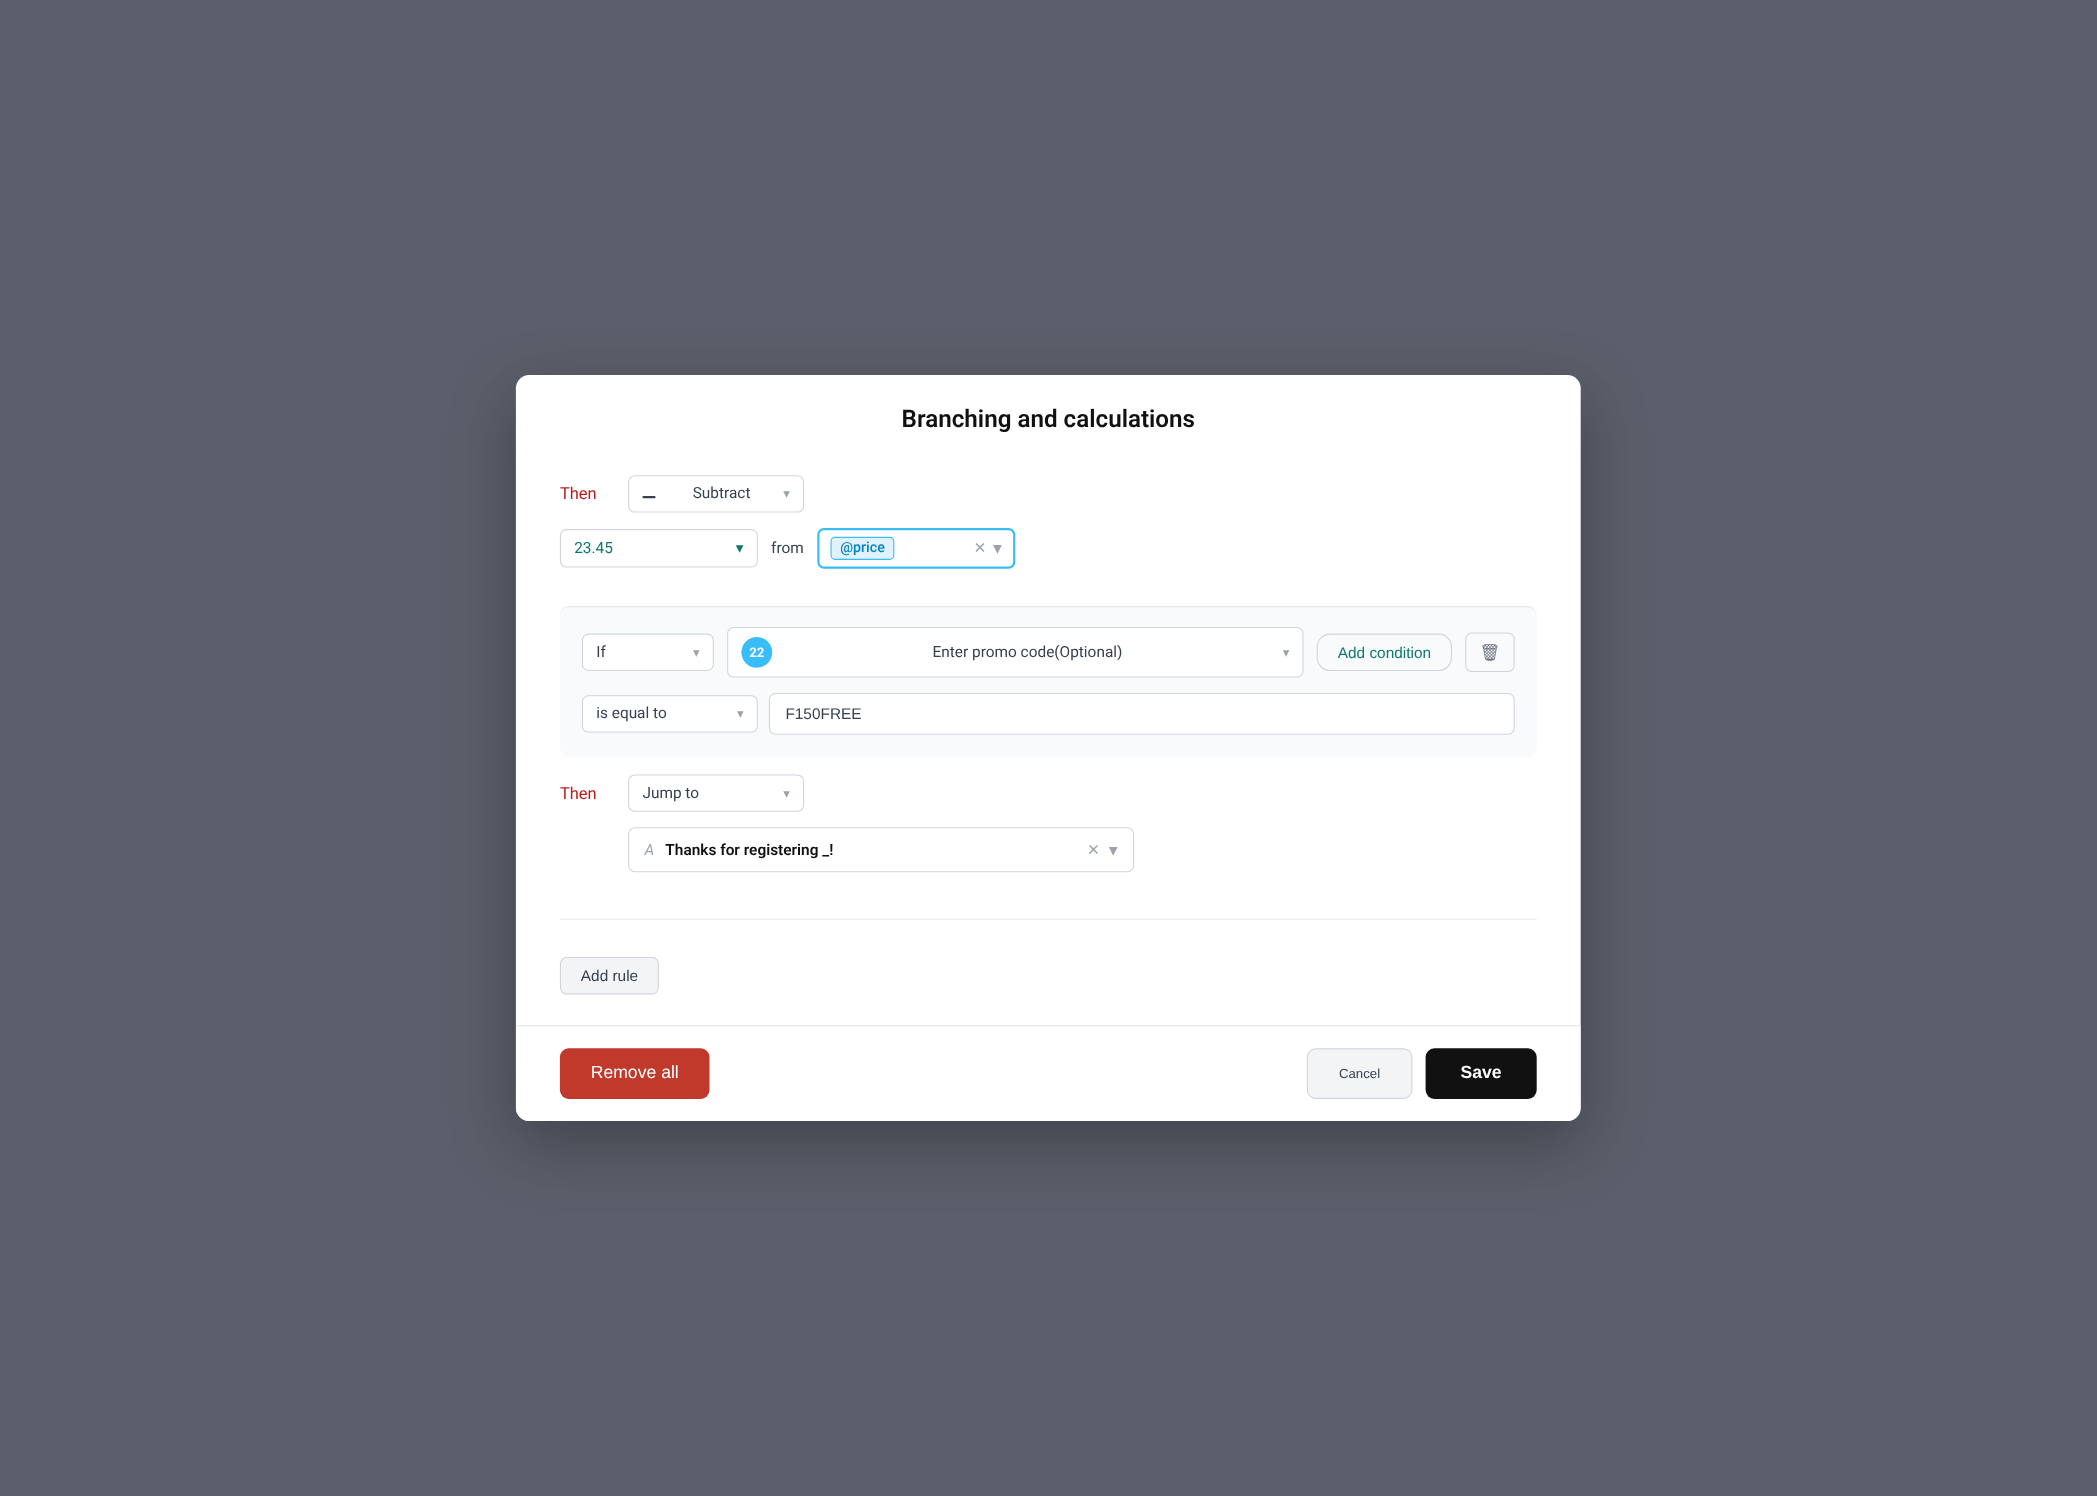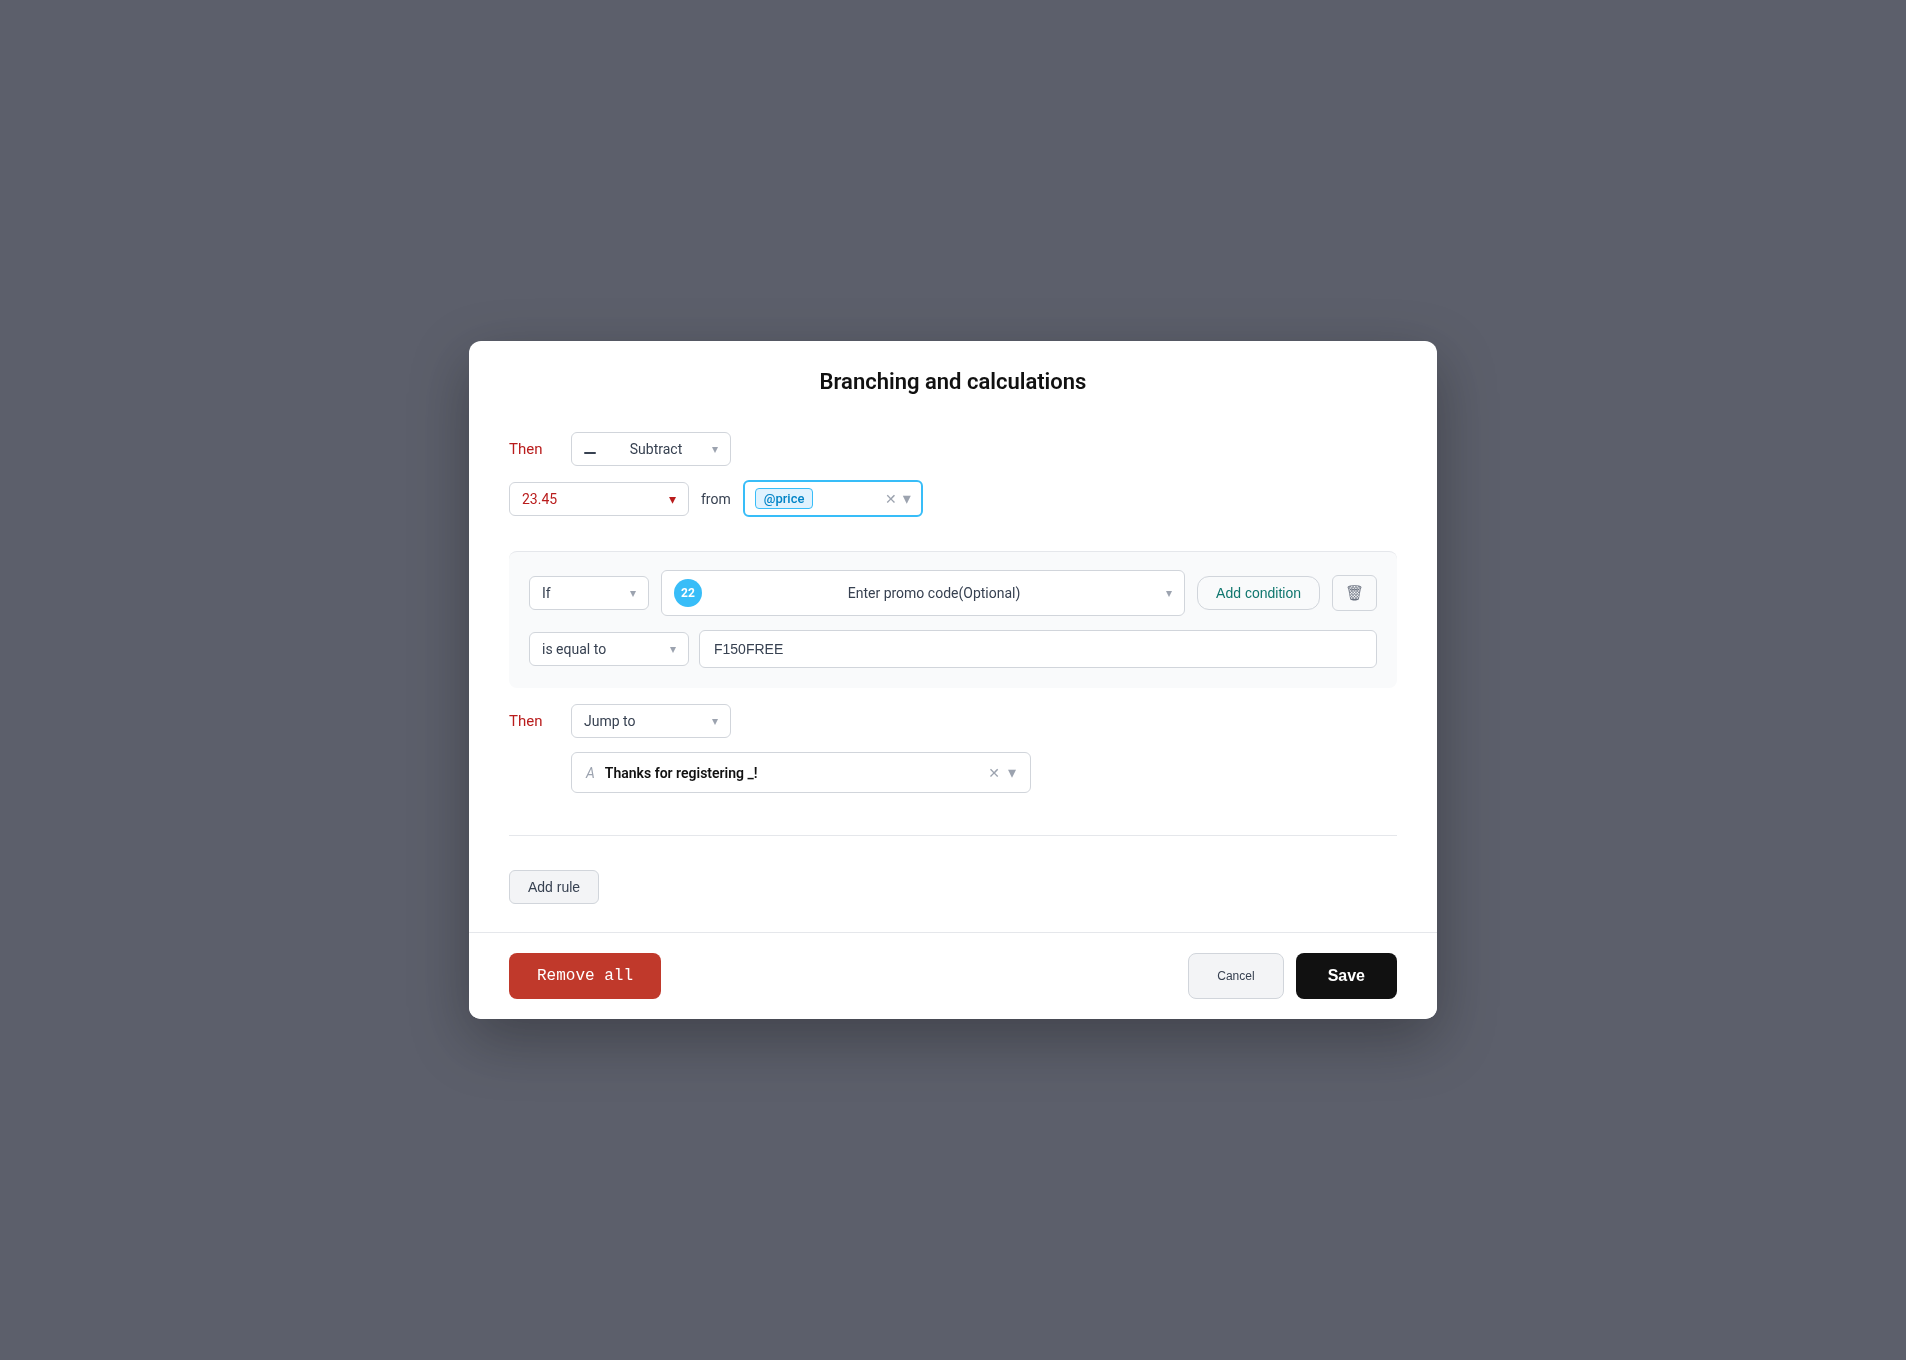--- a/index.html
+++ b/index.html
@@ -92,21 +92,21 @@
     .number-input-box {
       display: flex;
       align-items: center;
       border: 1px solid #d1d5db;
       border-radius: 6px;
       padding: 8px 12px;
       min-width: 180px;
       justify-content: space-between;
       background: #fff;
     }
-    .number-input-box span { font-size: 14px; color: #b91c1c; }
+    .number-input-box span { font-size: 14px; color: #0f766e; }
     .from-label {
       font-size: 14px;
       color: #374151;
     }
     .tag-input-box {
       display: flex;
       align-items: center;
       border: 2px solid #38bdf8;
       border-radius: 6px;
       padding: 6px 10px;
@@ -271,21 +271,20 @@
     }
     .remove-all-btn {
       background: #c0392b;
       color: #fff;
       border: none;
       border-radius: 8px;
       padding: 14px 28px;
       font-size: 16px;
       font-weight: 500;
       cursor: pointer;
-      font-family: Liberation Mono, monospace;
     }
     .footer-right {
       display: flex;
       gap: 12px;
     }
     .cancel-btn {
       background: #f3f4f6;
       color: #374151;
       border: 1px solid #d1d5db;
       border-radius: 8px;

